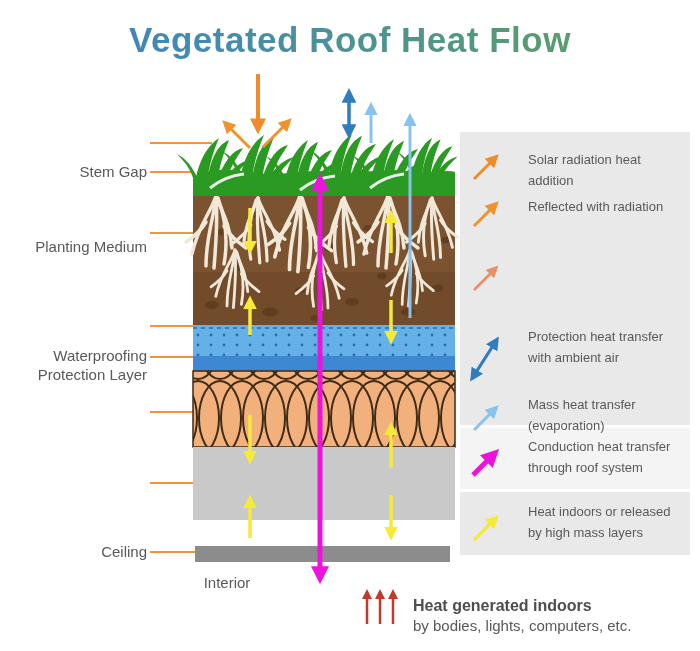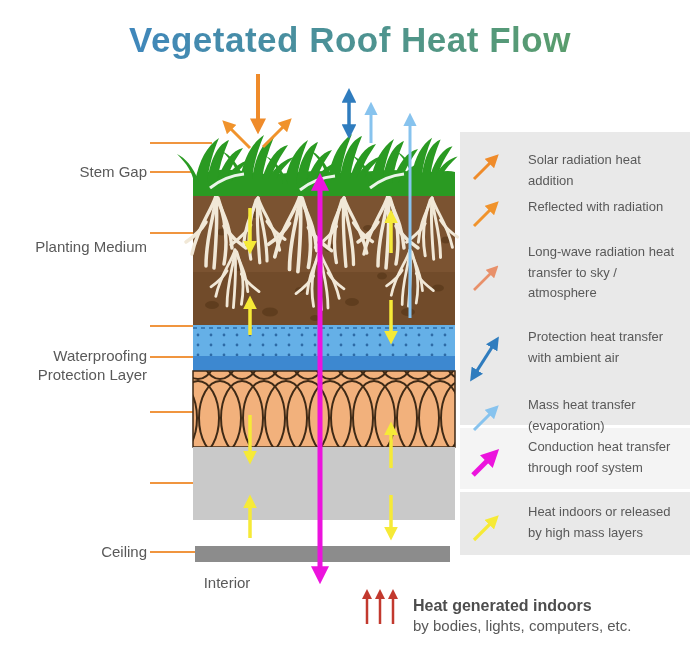--- a/index.html
+++ b/index.html
@@ -223,21 +223,20 @@
   <div class="lg-text" style="top:197px;">Reflected with radiation</div>
 
   <svg class="lg-arrow" style="left:468px;top:256px;" width="40" height="40" viewBox="0 0 40 40">
     <defs>
         <marker id="la2" viewBox="0 0 10 10" refX="6" refY="5" markerWidth="4.6" markerHeight="4.6" orient="auto">
       <path d="M0,0 L10,5 L0,10 Z" fill="#e8906a"></path>
         </marker>
       </defs>
     <line x1="6" y1="34" x2="27" y2="13" stroke-width="2.6" marker-end="url(#la2)" stroke="#e8906a"></line>
   </svg>
-  <div class="lg-text" style="top:242px;">Long-wave radiation heat transfer to sky / atmosphere</div>
 
   <svg class="lg-arrow" style="left:464px;top:329px;" width="44" height="58" viewBox="0 0 44 58">
     <defs>
         <marker id="la3" viewBox="0 0 10 10" refX="6" refY="5" markerWidth="4.2" markerHeight="4.2" orient="auto-start-reverse">
       <path d="M0,0 L10,5 L0,10 Z" fill="#2f7cbe"></path>
         </marker>
       </defs>
     <line x1="9" y1="48" x2="32" y2="12" stroke-width="3.2" marker-start="url(#la3)" marker-end="url(#la3)" stroke="#2f7cbe"></line>
   </svg>
   <div class="lg-text" style="top:327px;">Protection heat transfer with ambient air</div>

